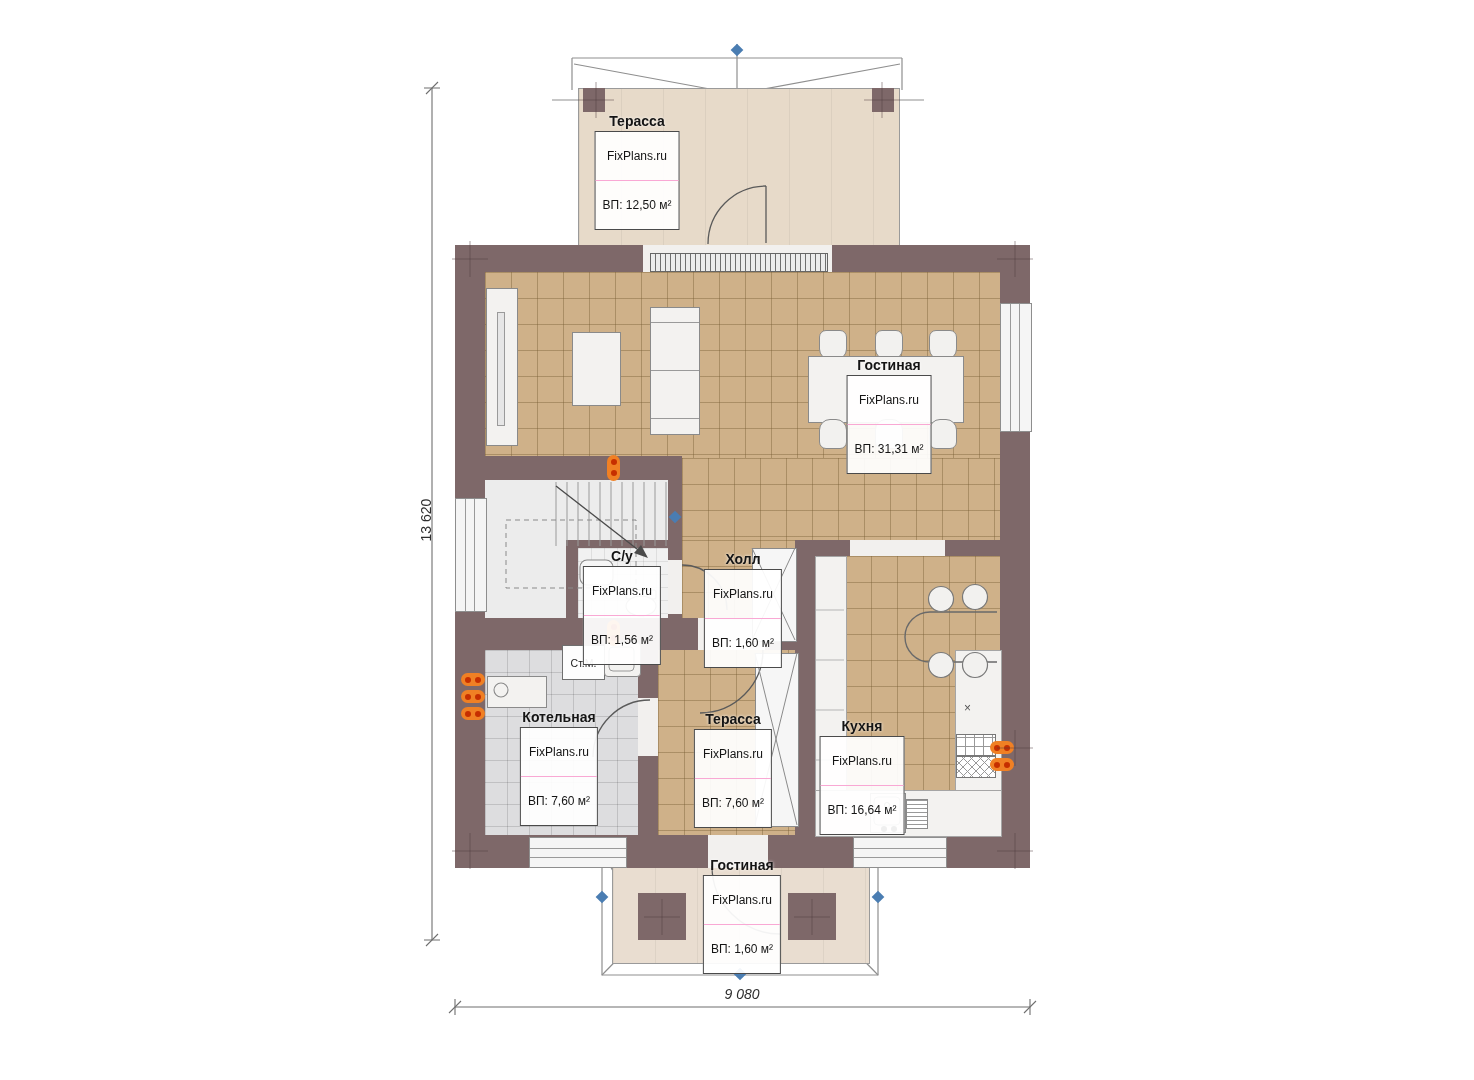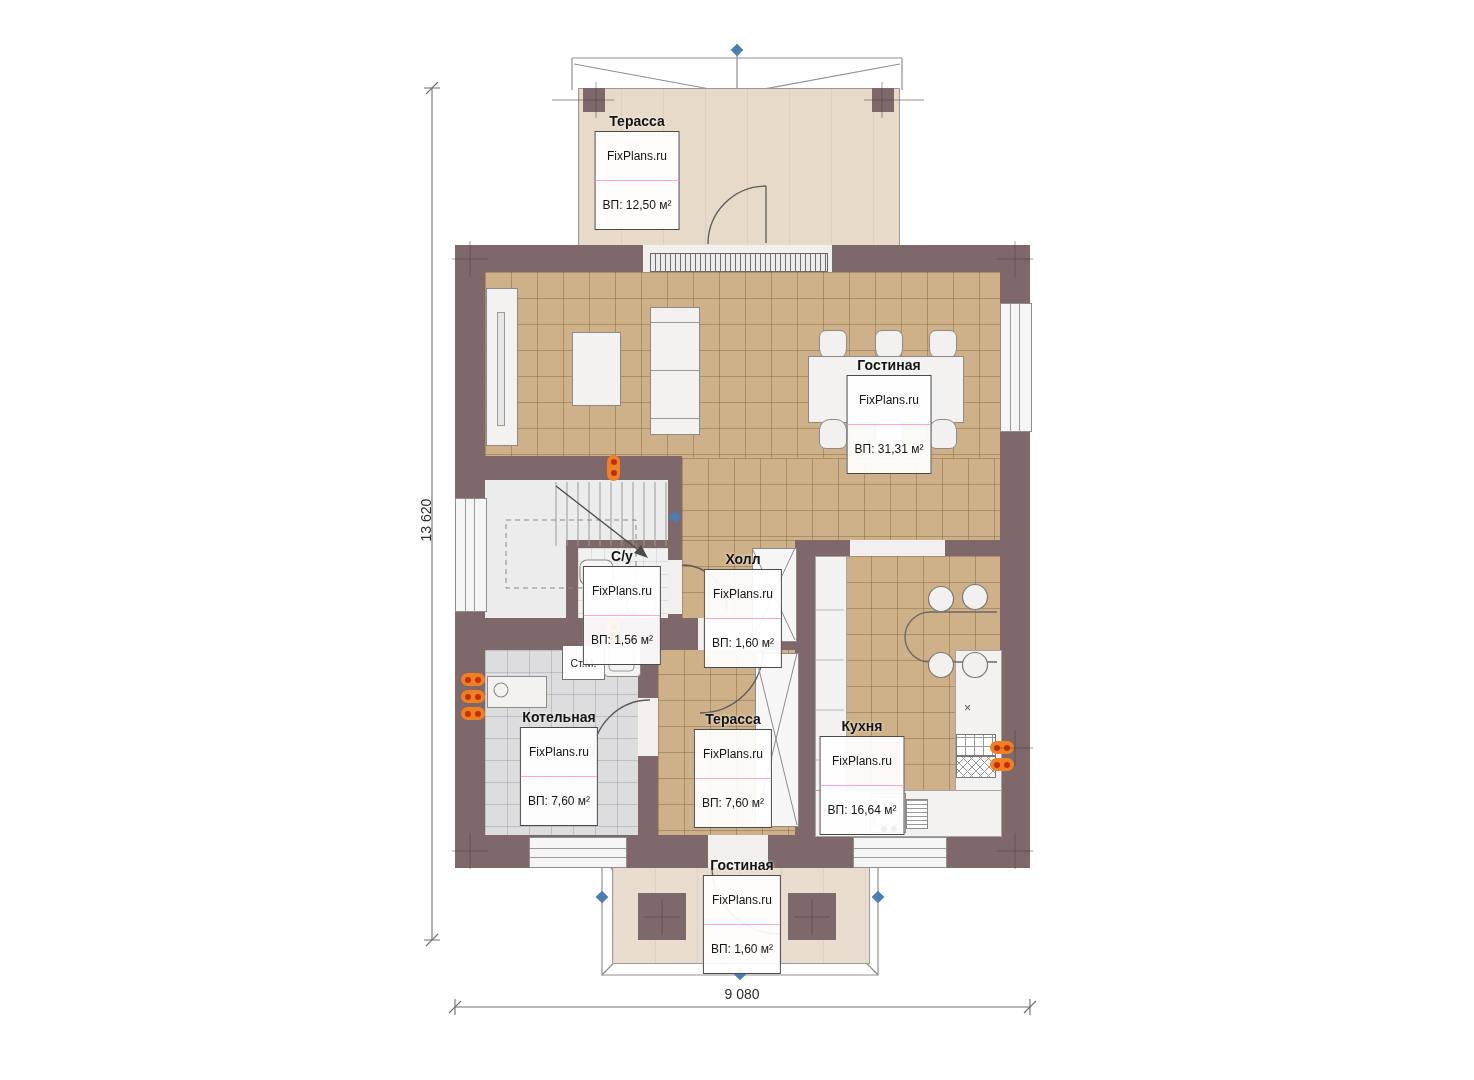--- a/index.html
+++ b/index.html
@@ -235,21 +235,21 @@
       <path d="M432,88 V940"></path>
       <path d="M424,88 H440 M424,940 H440"></path>
       <path d="M426,94 L438,82 M426,946 L438,934"></path>
       <path d="M455,1007 H1030"></path>
       <path d="M455,999 V1015 M1030,999 V1015"></path>
       <path d="M449,1013 L461,1001 M1024,1013 L1036,1001"></path>
     </g>
   </svg>
 
   <div class="dim-text" style="left:396px;top:512px;width:60px;transform:rotate(-90deg);">13 620</div>
-  <div class="dim-text" style="left:712px;top:986px;width:60px;">9 080</div>
+  <div class="dim-text" style="left:712px;top:986px;width:60px;font-style:italic;">9 080</div>
 
   <div class="room-label" style="left:637px;top:114px;">
     <div class="room-title">Терасса</div>
     <div class="room-box">
       <div class="row">FixPlans.ru</div>
       <div class="row">ВП: 12,50 м²</div>
     </div>
   </div>
 
   <div class="room-label" style="left:889px;top:358px;">

